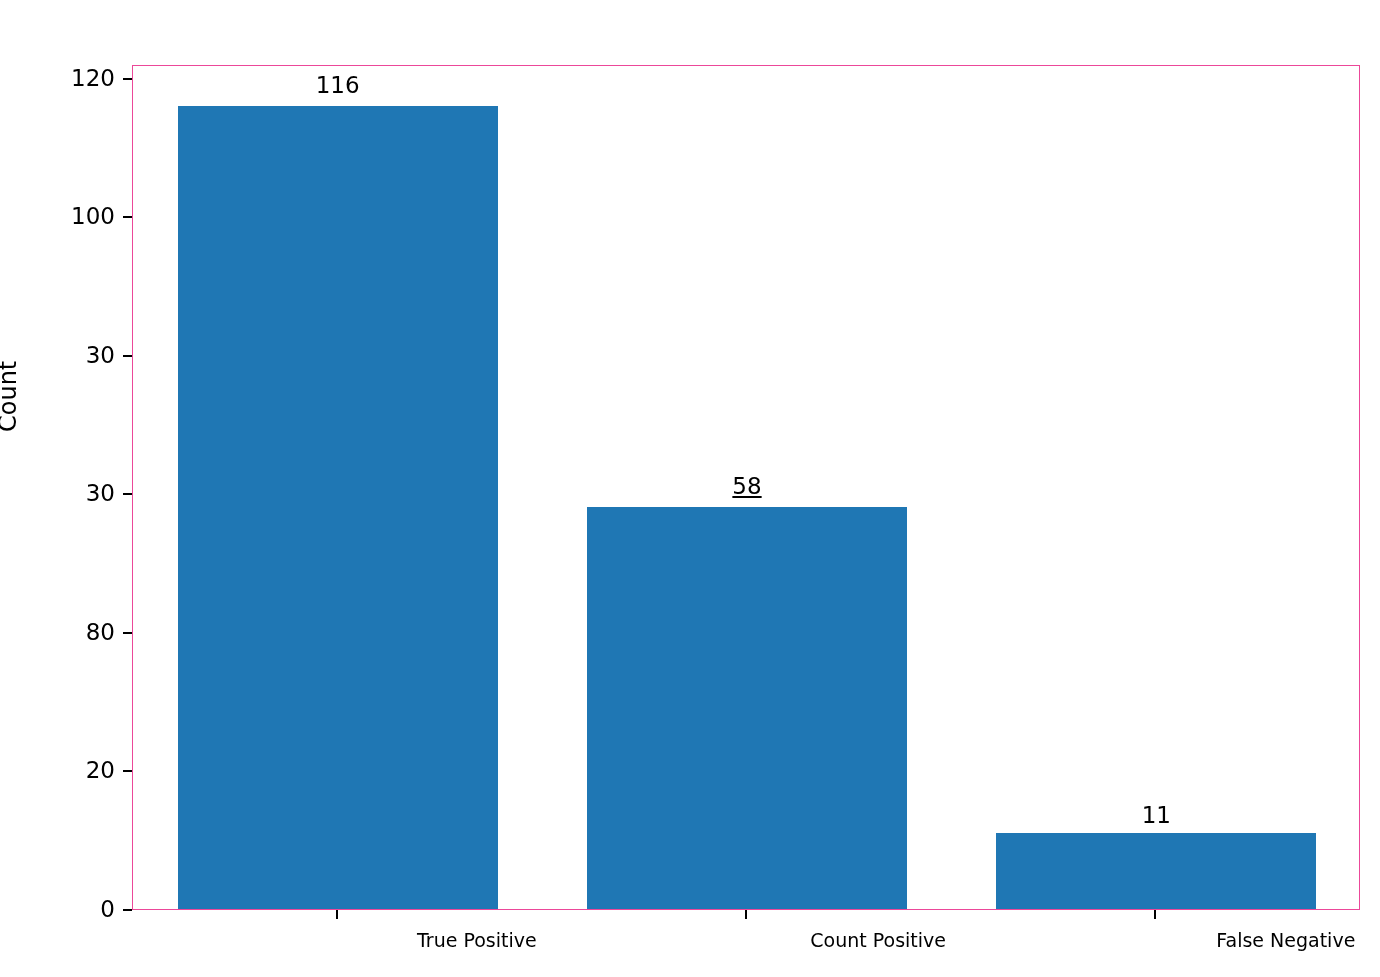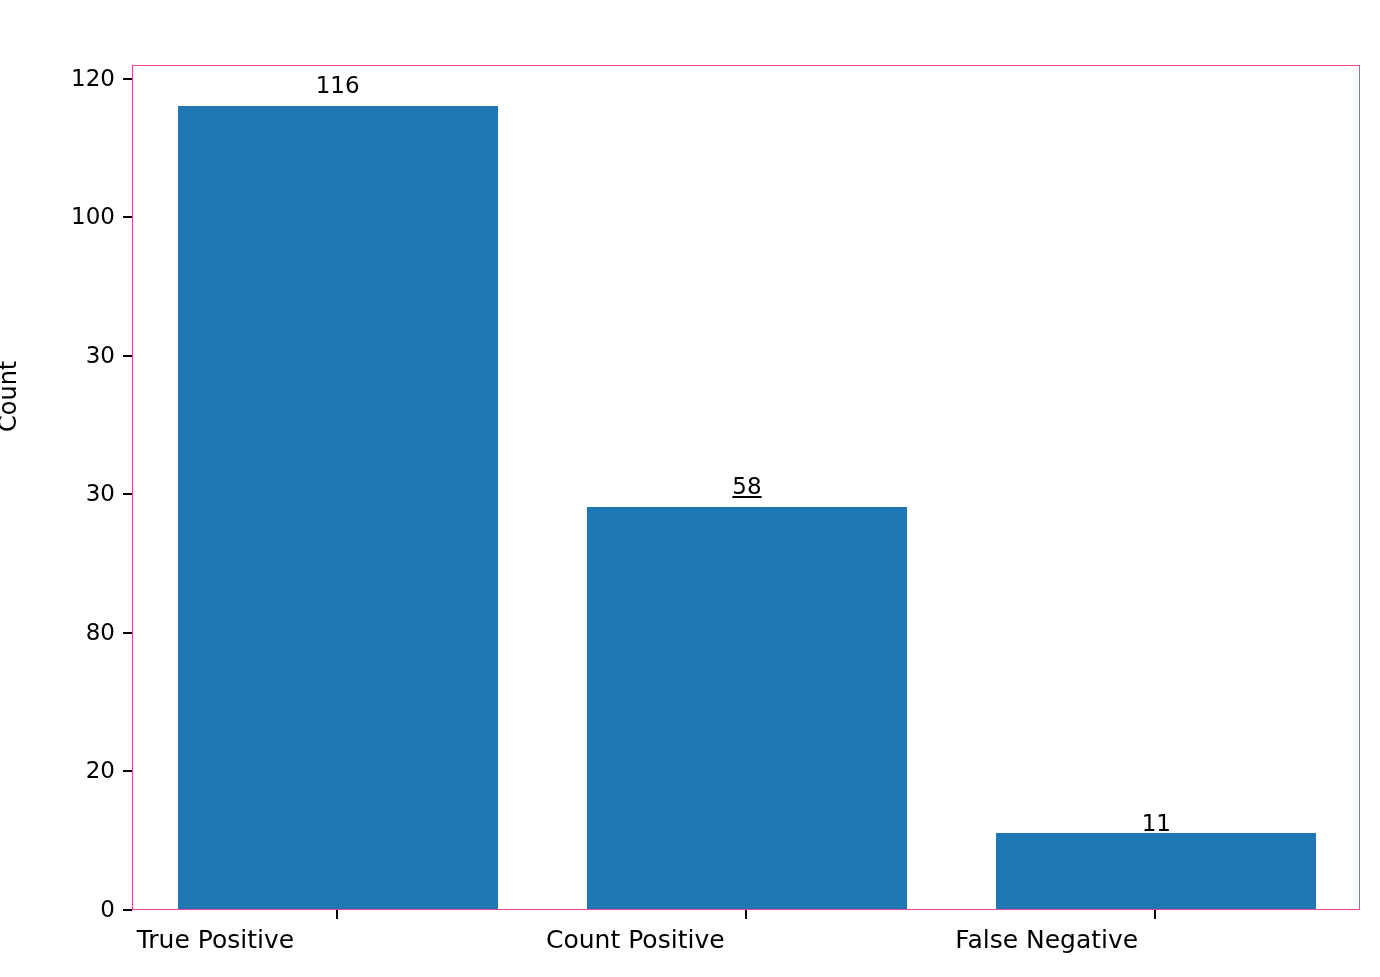--- a/index.html
+++ b/index.html
@@ -128,22 +128,22 @@
     top: 0;
     width: 2px;
     height: 9px;
     background: #000000;
   }
   .x-tick .tick-text {
     position: absolute;
     left: -200px;
     top: 15px;
     width: 400px;
-    text-align: left;
-    font-size: 25px;
+    text-align: right;
+    font-size: 19px;
     line-height: 30px;
     white-space: nowrap;
     color: #000000;
   }
 </style>
 </head>
 <body>
 
 <div id="figure">
 
@@ -155,21 +155,21 @@
         <div class="bar-group" style="left: 44.6667px;">
           <div class="bar" title="True Positive: 116" style="height: 803.443px; background: rgb(31, 119, 180);"></div>
           <div class="bar-value-label" style="bottom: 811.443px;">116</div>
         </div>
         <div class="bar-group" style="left: 454px;">
           <div class="bar" title="False Positive: 58" style="height: 401.721px; background: rgb(31, 119, 180);"></div>
           <div class="bar-value-label" style="bottom: 409.721px; text-decoration: underline;">58</div>
         </div>
         <div class="bar-group" style="left: 863.333px;">
           <div class="bar" title="False Negative: 11" style="height: 76.1885px; background: rgb(31, 119, 180);"></div>
-          <div class="bar-value-label" style="bottom: 73px;">11</div>
+          <div class="bar-value-label" style="bottom: 81px;">11</div>
         </div>
       </div>
   </div>
 
   <div id="y-ticks">
       <div class="y-tick" style="top: 910px; left: 132px;">
         <div class="tick-mark"></div>
         <div class="tick-text">0</div>
       </div>
       <div class="y-tick" style="top: 771.475px; left: 132px;">

